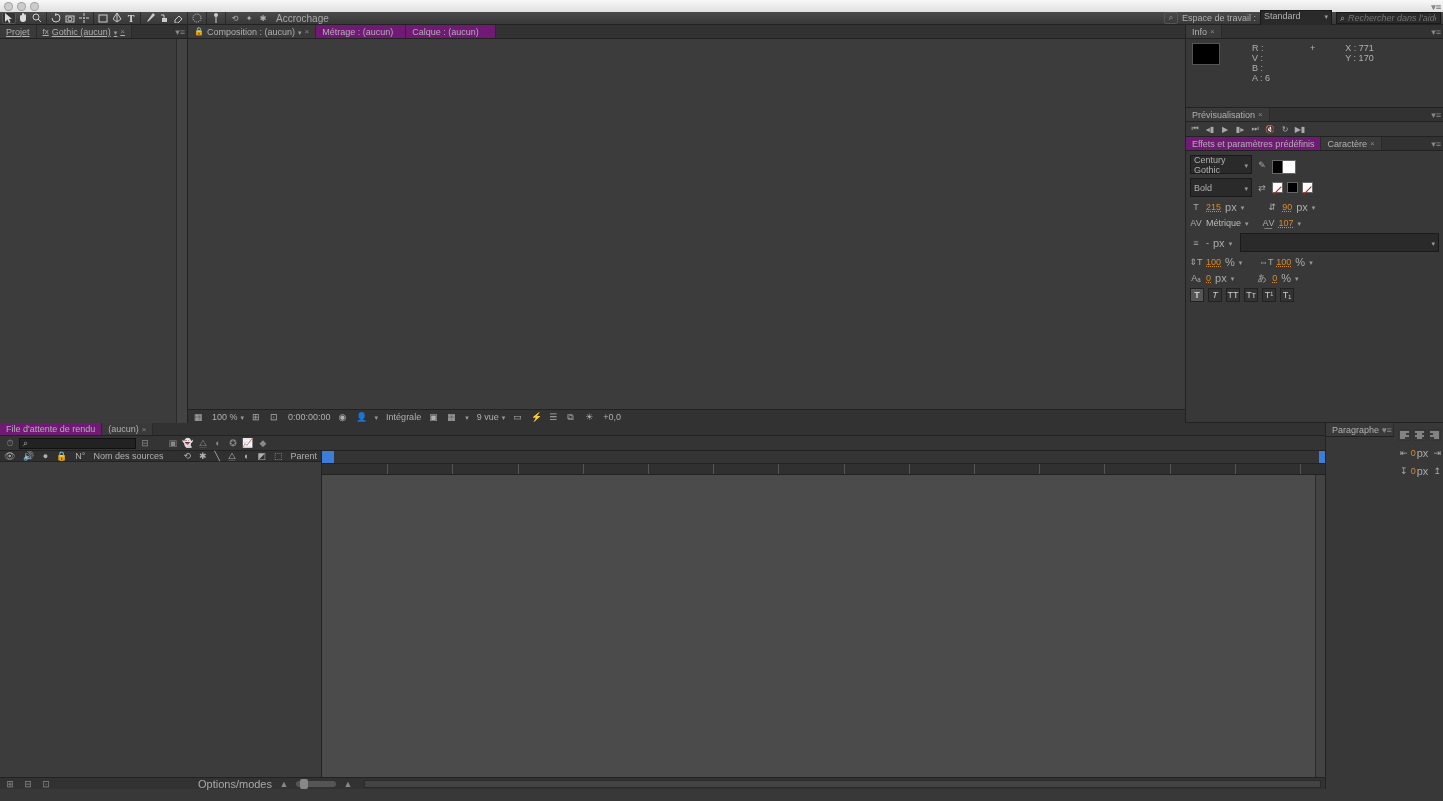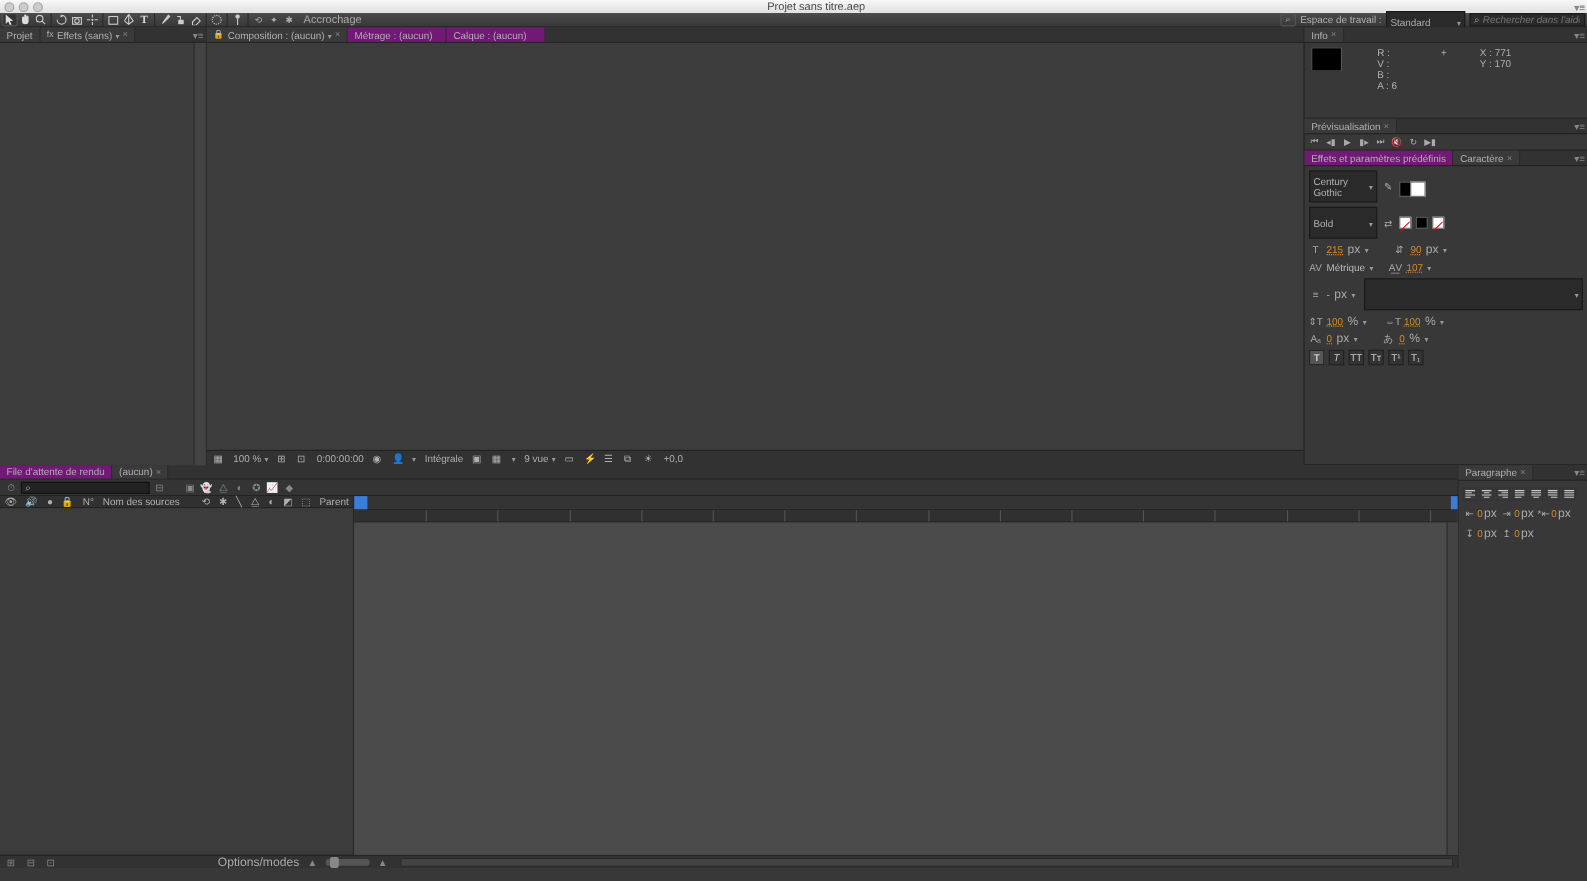--- a/index.html
+++ b/index.html
@@ -8,53 +8,53 @@
 .traffic { display:flex; gap:4px; margin-right:6px;}
 .traffic span { width:9px; height:9px; border-radius:50%; border:1px solid rgba(0,0,0,.2); background:#ccc;}
 .ttitle { flex:1; text-align:center; font-size:10px; color:#444; }
 .toolbar { height:13px; background:linear-gradient(#4a4a4a,#383838); border-bottom:1px solid #222; display:flex; align-items:center; padding:0 2px; gap:0;}
 .tbtn { width:14px; height:12px; display:inline-flex; align-items:center; justify-content:center; border:1px solid transparent; cursor:pointer;}
 .tbtn.sel { background:#333; border:1px solid #555; border-radius:2px;}
 .tbtn svg { display:block; }
 .tsep { width:1px; height:12px; background:#2a2a2a; margin:0 2px;}
 .tool-label { font-size:10px; color:#aaa; margin-left:6px;}
 .tb-right { margin-left:auto; display:flex; align-items:center; gap:4px;}
-.workspace-dd { background:#2a2a2a; border:1px solid #1a1a1a; height:17px; width:72px; padding:0 3px; display:flex; align-items:flex-end; justify-content:space-between; font-size:9px;}
+.workspace-dd { background:#2a2a2a; border:1px solid #1a1a1a; height:17px; width:72px; padding:0 3px; display:flex; align-items:flex-start; justify-content:space-between; font-size:9px;}
 .search-help { background:#2a2a2a; border:1px solid #1a1a1a; height:12px; width:105px; display:flex; align-items:center; padding:0 3px; gap:3px;}
 .search-help input { background:transparent; border:none; color:#999; font-size:9px; font-style:italic; width:88px; outline:none;}
 .tri::after{content:"▾"; font-size:7px; color:#999;}
 .main { display:flex; height:398px; }
 .panel { background:#383838; display:flex; flex-direction:column; }
 .tabbar { height:14px; background:#323232; border-bottom:1px solid #222; display:flex; align-items:stretch; position:relative;}
 .tab { padding:0 6px; display:flex; align-items:center; gap:3px; font-size:9px; color:#ccc; background:#3a3a3a; border-right:1px solid #2a2a2a; cursor:pointer;}
 .tab.inactive{ color:#888; background:#701a75;}
 .tab .close{ font-size:8px; color:#888;}
 .menu-icon{ position:absolute; right:2px; top:2px; font-size:9px; color:#888; cursor:pointer;}
-.left-col { width:188px; border-right:1px solid #222;}
+.left-col { width:188px; border-right:1px solid #222;text-decoration:underline;}
 .left-col .body { flex:1; background:#3c3c3c; position:relative;}
 .left-scroll { position:absolute; right:0; top:0; bottom:0; width:11px; background:#434343; border-left:1px solid #2a2a2a;}
 .center-col { flex:1; display:flex; flex-direction:column;}
 .comp-tabs { height:14px; background:#323232; border-bottom:1px solid #222; display:flex; align-items:stretch;}
 .comp-tabs .tab { min-width:90px;}
 .viewer { flex:1; background:#3c3c3c;}
 .viewer-footer { height:14px; background:#323232; border-top:1px solid #222; display:flex; align-items:center; gap:8px; padding:0 6px; font-size:9px; color:#aaa;}
 .vf-item{display:flex; align-items:center; gap:3px;}
 .sm-ico{width:10px;height:10px;display:inline-block;}
 .right-col { width:258px; border-left:1px solid #222; display:flex; flex-direction:column;}
 .rpanel { border-bottom:1px solid #222;}
 .rpanel .body { padding:4px 6px;}
 .info-grid{ display:flex; gap:30px; align-items:flex-start; }
 .info-swatch{ width:28px; height:22px; background:#000; border:1px solid #555; margin-right:2px;}
 .info-col{ display:flex; flex-direction:column; gap:0; font-size:9px;}
 .info-row{display:flex; gap:4px;}
 .prev-controls{ display:flex; gap:5px; padding:2px 4px;}
 .prev-controls span{ width:10px;height:10px; display:inline-flex;align-items:center;justify-content:center;font-size:8px;color:#aaa;cursor:pointer;}
 .char-body{ padding:4px; display:flex; flex-direction:column; gap:4px;}
 .char-row{ display:flex; align-items:center; gap:4px;}
-.dd{ background:#2a2a2a; border:1px solid #1a1a1a; height:29px; padding:0 3px; display:flex; align-items:center; justify-content:space-between; font-size:9px;}
+.dd{ background:#2a2a2a; border:1px solid #1a1a1a; height:19px; padding:0 3px; display:flex; align-items:center; justify-content:space-between; font-size:9px;}
 .dd.font{ width:62px;}
 .val-link{ color:#d78b2a; font-size:9px; text-decoration:underline dotted; cursor:pointer;}
 .val-norm{ color:#bbb; font-size:9px;}
 .unit{font-size:11px; color:#aaa;}
 .char-icon{width:12px;height:12px;display:inline-flex;align-items:center;justify-content:center;font-size:9px;color:#aaa;}
 .char-btns{display:flex;gap:4px;}
 .char-btns span{ width:14px;height:14px; background:#333; border:1px solid #222; display:inline-flex;align-items:center;justify-content:center; font-size:9px; color:#ccc; cursor:pointer;}
 .char-btns span.active{background:#555;}
 .swatch-set{display:flex;gap:2px;align-items:flex-end;}
 .sw{width:14px;height:14px;border:1px solid #666;}
@@ -79,38 +79,37 @@
 .tl-handle-r{position:absolute;right:0;top:0;width:6px;height:12px;background:#3b7dd8;}
 .tl-tick-row{height:11px;background:#303030;border-bottom:1px solid #222;position:relative;}
 .tl-tick-row span{position:absolute;top:0;bottom:0;width:1px;background:#555;}
 .tl-track-area{position:absolute;left:0;right:0;top:24px;bottom:0;background:#4b4b4b;}
 .vscrollr{position:absolute;right:0;top:24px;bottom:0;width:10px;background:#434343;border-left:1px solid #2a2a2a;}
 .tl-footer{ height:12px; background:#323232; border-top:1px solid #222; display:flex; align-items:center; gap:6px; padding:0 4px;}
 .tl-footer .opts{ margin:0 auto 0 140px; color:#aaa; font-size:11px;}
 .zoom-track{width:40px;height:6px;background:#555;border-radius:3px;position:relative;}
 .zoom-thumb{position:absolute;left:4px;top:-2px;width:8px;height:10px;background:#888;border-radius:2px;}
 .hscroll{flex:1;height:8px;background:#434343;border:1px solid #2a2a2a;margin-left:4px;}
-.para-col{ width:117px; display:flex; flex-direction:column; background:#383838;}
+.para-col{ width:117px; display:flex; flex-direction:row; background:#383838;}
 .para-body{ padding:6px 4px; display:flex; flex-direction:column; gap:6px;}
 .align-row{display:flex; gap:2px;}
 .align-row span{ width:13px;height:12px;border:1px solid #333;background:#3a3a3a;display:inline-flex;align-items:center;justify-content:center;cursor:pointer;}
 .indent-row{display:flex; gap:3px; flex-wrap:wrap;}
 .indent-item{display:flex;align-items:center;gap:1px;}
 .indent-item .v{color:#d78b2a;font-size:9px;}
 </style>
 </head>
 <body>
 
 <div class="titlebar">
   <div class="traffic">
     <span></span>
     <span></span>
     <span></span>
   </div>
-  <div class="ttitle">Projet sans titre.aep</div>
 </div>
 
 <div class="toolbar">
   <span class="tbtn sel">
       <svg width="8" height="10">
         <path d="M0 0 L0 9 L2.5 6.5 L4 10 L5.5 9 L4 6 L7 6 Z" fill="#ddd"></path>
       </svg>
     </span>
   <span class="tbtn">
       <svg width="10" height="10">
@@ -207,21 +206,21 @@
 
 <div class="main">
 
   <div class="panel left-col">
     <div class="tabbar">
       <div class="tab">
           <span>Projet</span>
         </div>
       <div class="tab">
         <span style="font-size:8px;">fx</span>
-        <span>Effets (sans)</span>
+        <span>Gothic (aucun)</span>
         <span class="tri"></span>
         <span class="close">×</span>
       </div>
       <span class="menu-icon">▾≡</span>
     </div>
     <div class="body">
       <div class="left-scroll"></div>
     </div>
   </div>
 

